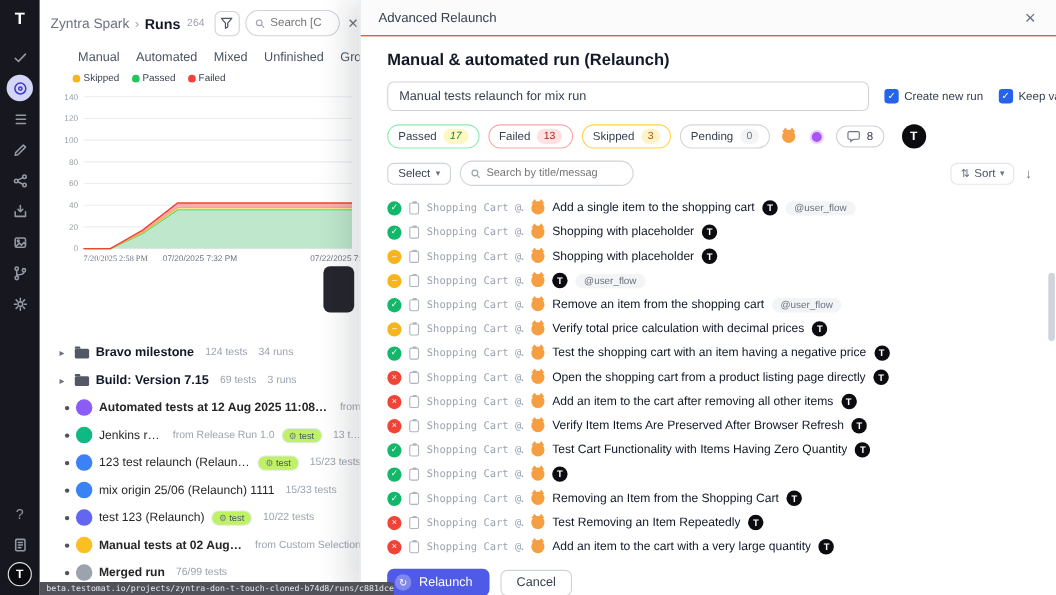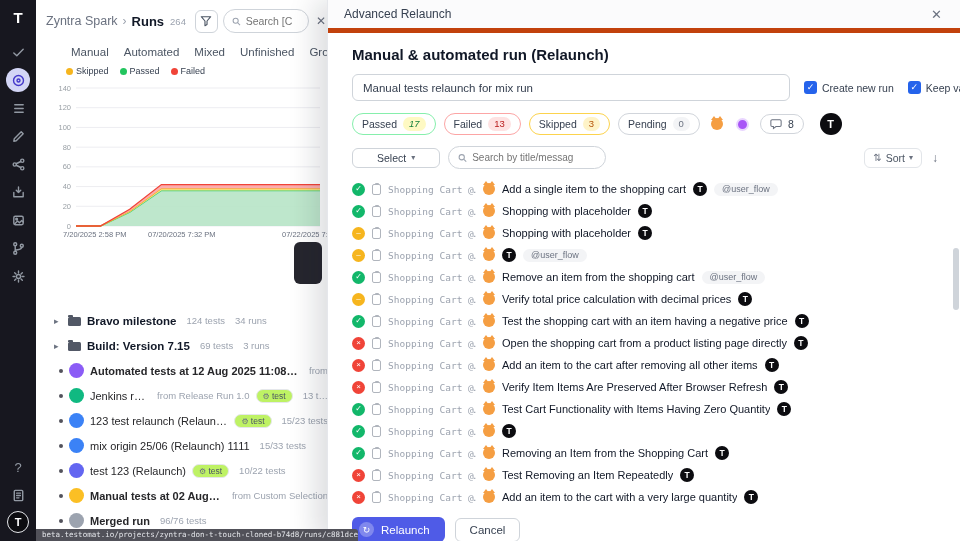--- a/index.html
+++ b/index.html
@@ -30,21 +30,21 @@
   .close-x { border:none; background:none; color:#6b7280; font-size:12px; cursor:pointer; padding:0 2px; }
 
   .ptabs { display:flex; align-items:center; gap:15px; padding:6px 10px 5px 20px; }
   .ptabs .tab { font-size:11.5px; color:#4b5563; cursor:pointer; white-space:nowrap; }
   .legend { display:flex; align-items:center; gap:11px; padding:3px 0 0 30px; }
   .lg { display:flex; align-items:center; gap:3px; font-size:9px; color:#374151; }
   .ldot { width:7px; height:7px; border-radius:50%; display:inline-block; }
 
   .chart-wrap { position:relative; margin:4px 6px 0 12px; height:188px; }
   .xlab { position:absolute; top:150px; font-size:7.5px; color:#6b7280; white-space:nowrap; }
-  .xlab.x0 { left:15px; } .xlab.x1 { left:100px; } .xlab.x2 { left:194px;margin-left:40px; }
+  .xlab.x0 { left:28px;font-family:Liberation Serif, serif; } .xlab.x1 { left:100px; } .xlab.x2 { left:194px;margin-left:40px; }
 
   .dark-tip { position:absolute; left:258px; top:242px; width:28px; height:42px; background:#26262e; border-radius:6px; }
   .panel-scrollbar { position:absolute; right:1px; top:262px; width:5px; height:46px; background:#d7dade; border-radius:3px; }
 
   .tree { margin-top:40px; }
   .frow, .rrow { display:flex; align-items:center; height:25px; padding:0 8px 0 18px; gap:6px; cursor:pointer; white-space:nowrap; overflow:hidden; }
   .chev { color:#6b7280; font-size:9px; width:8px; flex:none; }
   .fold { width:13px; height:9px; background:#525866; border-radius:1.5px; position:relative; flex:none; margin-top:2px; }
   .fold::before { content:""; position:absolute; top:-2.5px; left:0; width:5px; height:2.5px; background:#525866; border-radius:1px 1px 0 0; }
   .fname { font-weight:700; font-size:11.5px; color:#111827; }
@@ -52,21 +52,21 @@
   .rdot { width:4px; height:4px; border-radius:50%; background:#52525b; flex:none; margin-left:5px; }
   .ric { width:15px; height:15px; border-radius:50%; flex:none; }
   .rname { font-size:11px; color:#27272a; overflow:hidden; text-overflow:ellipsis; }
   .rname[data-bold="true"] { font-weight:700; }
   .rbadge { background:#bef264; border:1px solid #e5e7eb; color:#4b5563; border-radius:8px; font-size:8.5px; padding:1px 6px; flex:none; }
   .rbadge::before { content:"⚙ "; font-size:8px; color:#6b7280; }
   .rbadge:empty, .rmeta:empty, .rstats:empty { display:none; }
 
   
   .modal { position:absolute; left:327px; top:0; right:0; height:541px; background:#fff; border-left:1px solid #e5e7eb; box-shadow:-12px 0 26px rgba(15,18,34,.14); z-index:10; }
-  .mhead { height:33px; display:flex; align-items:center; padding:0 16px; background:#fbfbfc; border-bottom:5px solid #c2410c; font-size:12px; color:#374151; }
+  .mhead { height:33px; display:flex; align-items:center; padding:0 16px; background:#fbfbfc; border-bottom:1px solid #c2410c; font-size:12px; color:#374151; }
   .mhead .close-x { margin-left:auto; font-size:13px; }
   .mbody { padding:13px 22px 0 24px; }
   .mtitle { font-size:15px; font-weight:700; color:#111827; margin-bottom:11px; }
 
   .name-row { display:flex; align-items:center; gap:14px; margin-bottom:12px; }
   .run-name-input { width:438px; height:27px; border:1px solid #cfd4da; border-radius:6px; padding:0 10px; font-size:11.5px; color:#374151; font-family:"Liberation Sans",sans-serif; outline:none; flex:none; }
   .cbx { display:flex; align-items:center; gap:5px; font-size:10.5px; color:#374151; cursor:pointer; white-space:nowrap; }
   .cb { width:13px; height:13px; background:#2563eb; border-radius:3px; position:relative; flex:none; }
   .cb::after { content:"✓"; position:absolute; inset:0; color:#fff; font-size:9px; line-height:13px; text-align:center; }
 
@@ -74,21 +74,21 @@
   .chip { display:flex; align-items:center; gap:6px; border:1px solid #d1d5db; border-radius:14px; padding:3px 9px; font-size:10.5px; color:#374151; background:#fff; cursor:pointer; }
   .cnt { border-radius:9px; padding:0 6px; font-size:9.5px; line-height:14px; }
   .fox { width:12px; height:12px; border-radius:50%; background:#f59e42; position:relative; flex:none; }
   .fox::before, .fox::after { content:""; position:absolute; top:-2px; border-left:3px solid transparent; border-right:3px solid transparent; border-bottom:4px solid #f59e42; }
   .fox::before { left:0; } .fox::after { right:0; }
   .emoji-btn { border:none; background:none; cursor:pointer; display:grid; place-items:center; width:18px; height:18px; }
   .swirl { width:13px; height:13px; border-radius:50%; background:#a855f7; border:2px solid #e9d5ff; }
   .avatar { width:22px; height:22px; border-radius:50%; background:#0c0c10; color:#fff; font-size:11px; font-weight:700; display:grid; place-items:center; cursor:pointer; margin-left:8px; }
 
   .tool-row { display:flex; align-items:center; gap:8px; margin-bottom:9px; }
-  .select-btn { display:flex; align-items:center; gap:5px; border:1px solid #cfd4da; border-radius:6px; padding:3px 24px; font-size:10.5px; color:#374151; background:#fff; cursor:pointer; }
+  .select-btn { display:flex; align-items:center; gap:5px; border:1px solid #cfd4da; border-radius:6px; padding:3px 9px; font-size:10.5px; color:#374151; background:#fff; cursor:pointer; }
   .caret { font-size:8px; color:#6b7280; }
   .sbox { display:flex; align-items:center; gap:5px; border:1px solid #cfd4da; border-radius:13px; height:23px; width:158px; padding:0 9px; }
   .sbox input { border:none; outline:none; width:100%; font-size:10px; color:#6b7280; font-family:"Liberation Sans",sans-serif; }
   .sort-group { margin-left:auto; display:flex; align-items:center; gap:10px; }
   .sort-btn { display:flex; align-items:center; gap:4px; border:1px solid #e2e5e9; border-radius:6px; padding:3px 8px; font-size:10.5px; color:#4b5563; background:#fff; cursor:pointer; }
   .updown { font-size:10px; color:#6b7280; }
   .dl-btn { border:none; background:none; color:#6b7280; font-size:12px; cursor:pointer; }
 
   .tlist { }
   .trow { display:flex; align-items:center; gap:7px; height:22px; cursor:pointer; white-space:nowrap; overflow:hidden; }
@@ -333,21 +333,21 @@
           <span class="ric" style="background: rgb(251, 191, 36);"></span>
           <span class="rname" data-bold="true">Manual tests at 02 Aug 2025 13:38</span>
           <span class="rmeta">from Custom Selection</span>
 
         </div>
         <div class="rrow">
           <span class="rdot"></span>
           <span class="ric" style="background: rgb(156, 163, 175);"></span>
           <span class="rname" data-bold="true">Merged run</span>
 
-          <span class="rstats">96/76 tests</span>
+          <span class="rstats">76/99 tests</span>
         </div>
       </div>
   </div>
 </div>
 
 <div class="modal">
   <div class="mhead">
     <span>Advanced Relaunch</span>
     <button class="close-x">✕</button>
   </div>

